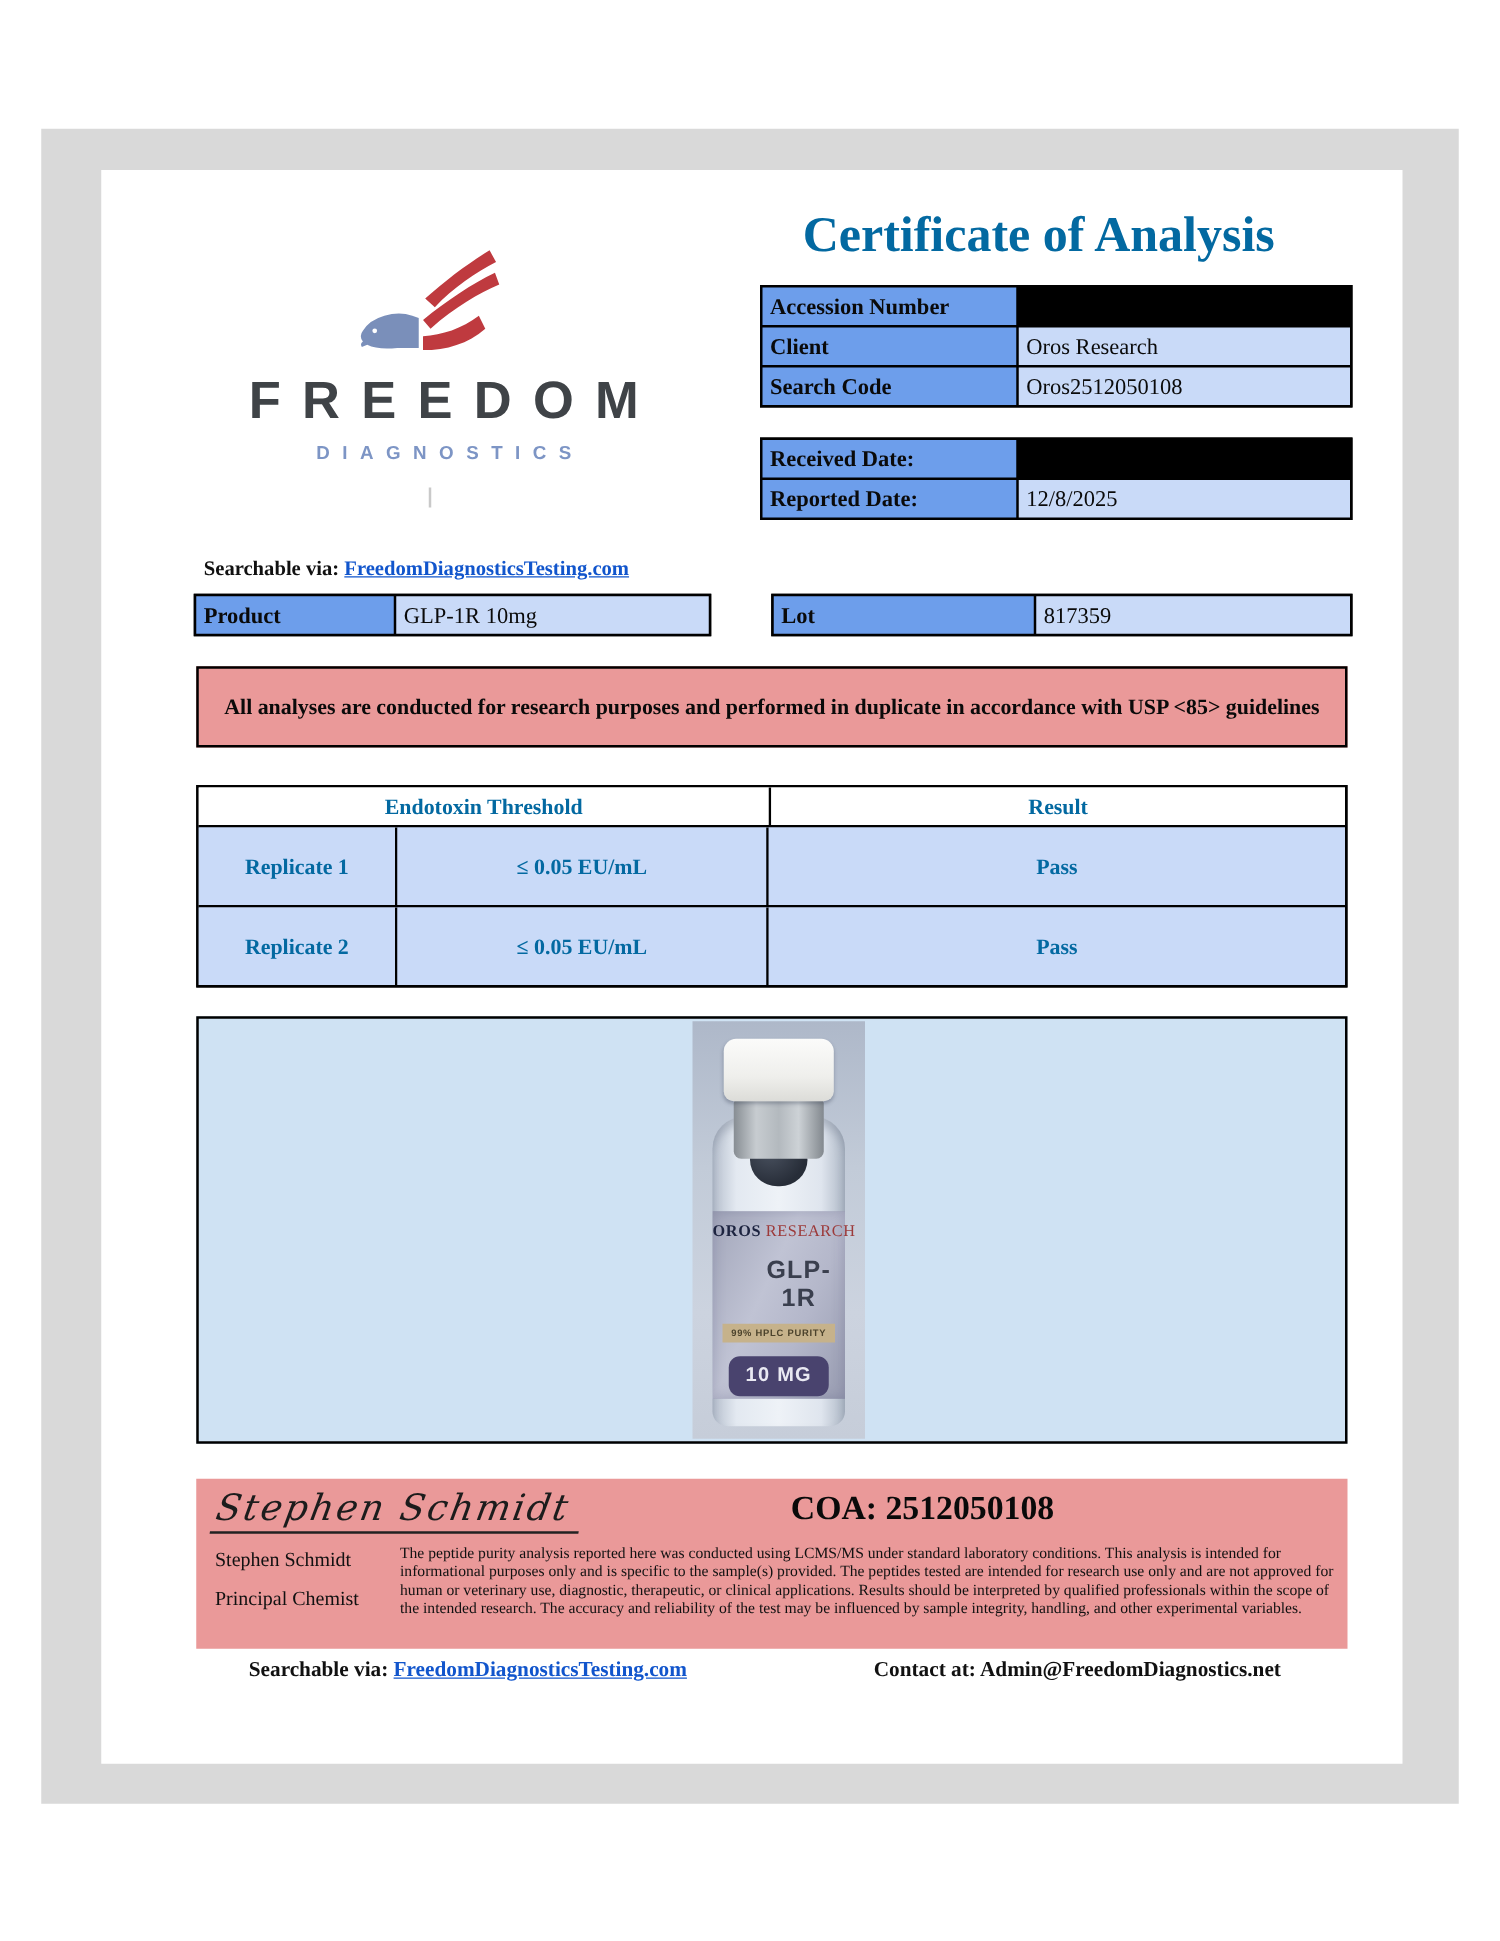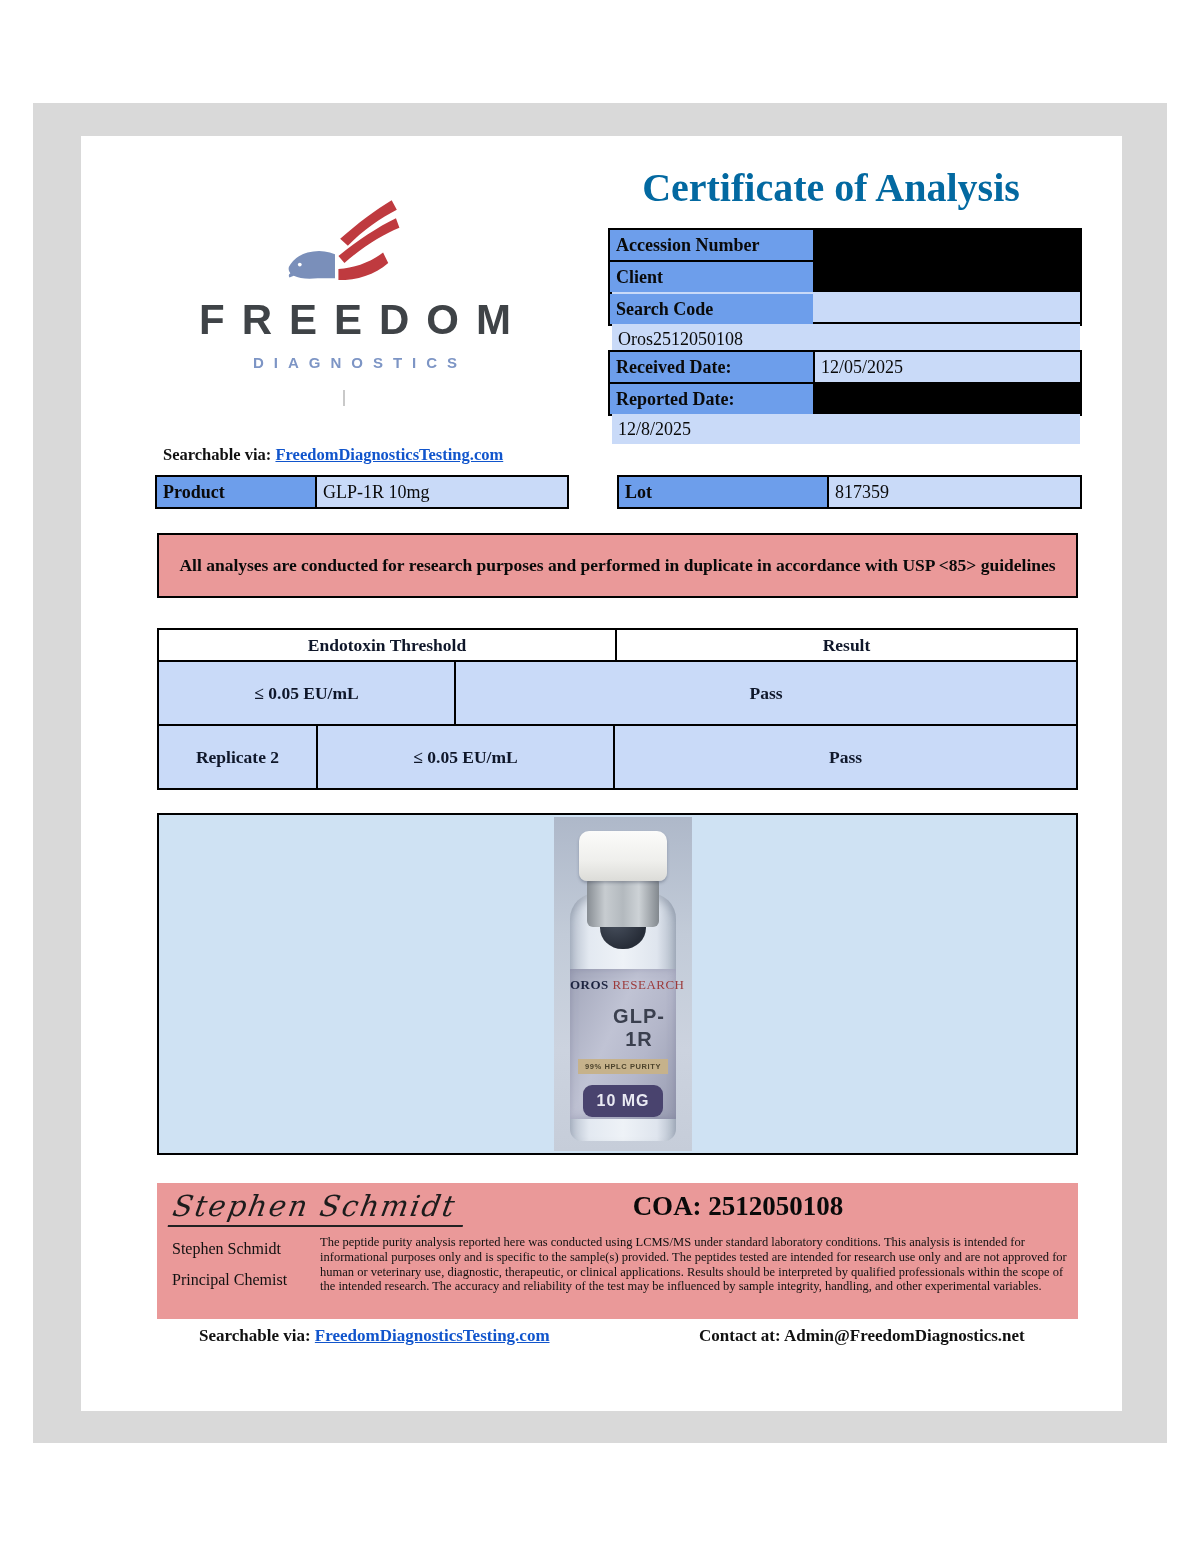--- a/index.html
+++ b/index.html
@@ -44,21 +44,21 @@
 
   
   .title {
     left:500px; top:28px; width:500px; text-align:center;
     font-weight:bold; font-size:40px; color:#0369a1; white-space:nowrap;
   }
 
   
   .kv-table { border:2px solid #000; background:#000; }
   .kv-row { display:flex; height:30px; }
-  .kv-row + .kv-row { margin-top:2px;flex-direction:column; }
+  .kv-row + .kv-row { margin-top:2px; }
   .kv-label {
     background:#6d9eeb; font-weight:bold; font-size:18px; color:#0a0a0a;
     line-height:30px; padding-left:6px; box-sizing:border-box;
   }
   .kv-value {
     background:#c9daf8; font-size:18px; color:#0a0a0a;
     line-height:30px; padding-left:6px; box-sizing:border-box; flex:1;
     margin-left:2px;
   }
   .info-table  { left:527px; top:92px;  width:470px; }
@@ -82,21 +82,21 @@
   .endo { left:76px; top:492px; width:921px; border:2px solid #000; box-sizing:border-box; background:#000; }
   .endo-header { display:flex; height:30px; background:#fff; }
   .endo-h1 { width:456px; border-right:2px solid #000; }
   .endo-h2 { flex:1; }
   .endo-row { display:flex; height:62px; background:#c9daf8; border-top:2px solid #000; }
   .endo-c1 { width:157px; border-right:2px solid #000; }
   .endo-c2 { width:295px; border-right:2px solid #000; }
   .endo-c3 { flex:1; }
   .endo-cell {
     display:flex; align-items:center; justify-content:center;
-    font-weight:bold; font-size:17.5px; color:#0f172a; background:inherit;
+    font-weight:bold; font-size:17.5px; color:#0369a1; background:inherit;
   }
   .endo-header .endo-cell { background:#fff; }
   .endo-row .endo-cell { background:#c9daf8; }
 
   
   .photo-box {
     left:76px; top:677px; width:921px; height:342px; box-sizing:border-box;
     background:#cfe2f3; border:2px solid #000;
   }
   .photo {
@@ -215,21 +215,20 @@
     </div>
     <div class="kv-row">
       <div class="kv-label">Search Code</div>
       <div class="kv-value">Oros2512050108</div>
     </div>
   </div>
 
   <div class="abs kv-table dates-table">
     <div class="kv-row">
       <div class="kv-label">Received Date:</div>
-      <div class="kv-value">12/05/2025</div>
     </div>
     <div class="kv-row">
       <div class="kv-label">Reported Date:</div>
       <div class="kv-value">12/8/2025</div>
     </div>
   </div>
 
   <div class="abs kv-table product-table">
     <div class="kv-row">
       <div class="kv-label">Product</div>
@@ -244,20 +243,21 @@
   </div>
 
   <div class="abs notice">All analyses are conducted for research purposes and performed in duplicate in accordance with USP &lt;85&gt; guidelines</div>
 
   <div class="abs endo">
     <div class="endo-header">
       <div class="endo-cell endo-h1">Endotoxin Threshold</div>
       <div class="endo-cell endo-h2">Result</div>
     </div>
     <div class="endo-row">
+      <div class="endo-cell endo-c1">Replicate 1</div>
       <div class="endo-cell endo-c2">≤ 0.05 EU/mL</div>
       <div class="endo-cell endo-c3">Pass</div>
     </div>
     <div class="endo-row">
       <div class="endo-cell endo-c1">Replicate 2</div>
       <div class="endo-cell endo-c2">≤ 0.05 EU/mL</div>
       <div class="endo-cell endo-c3">Pass</div>
     </div>
   </div>
 

